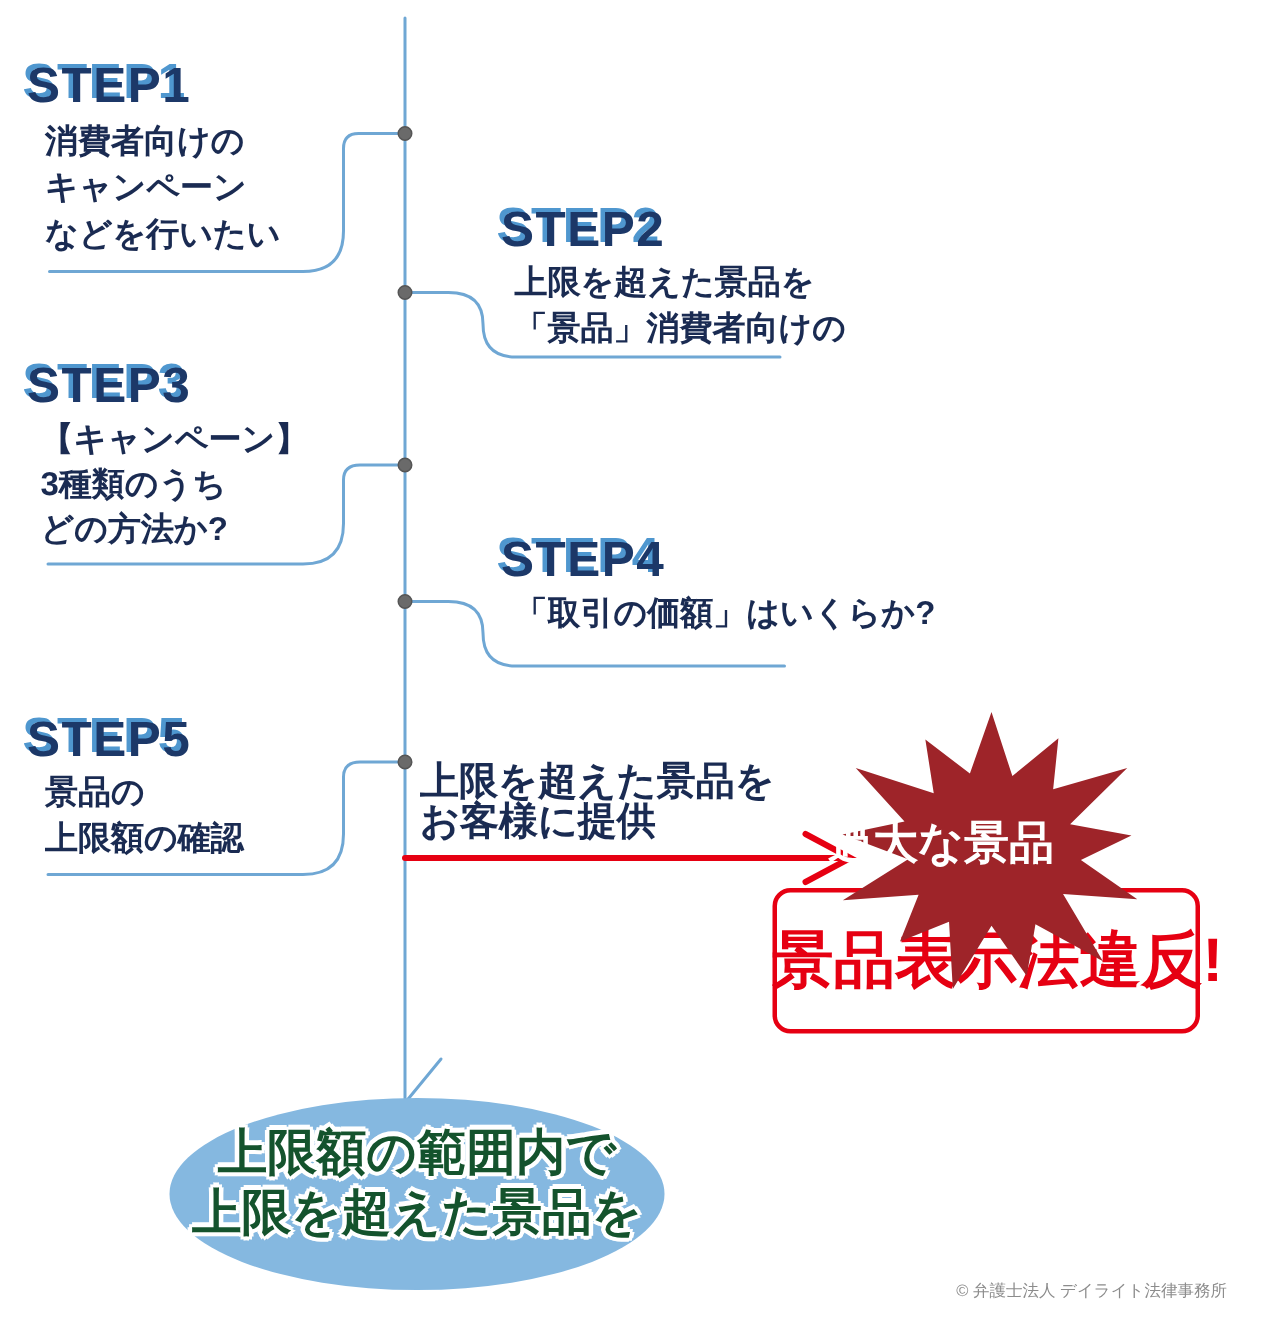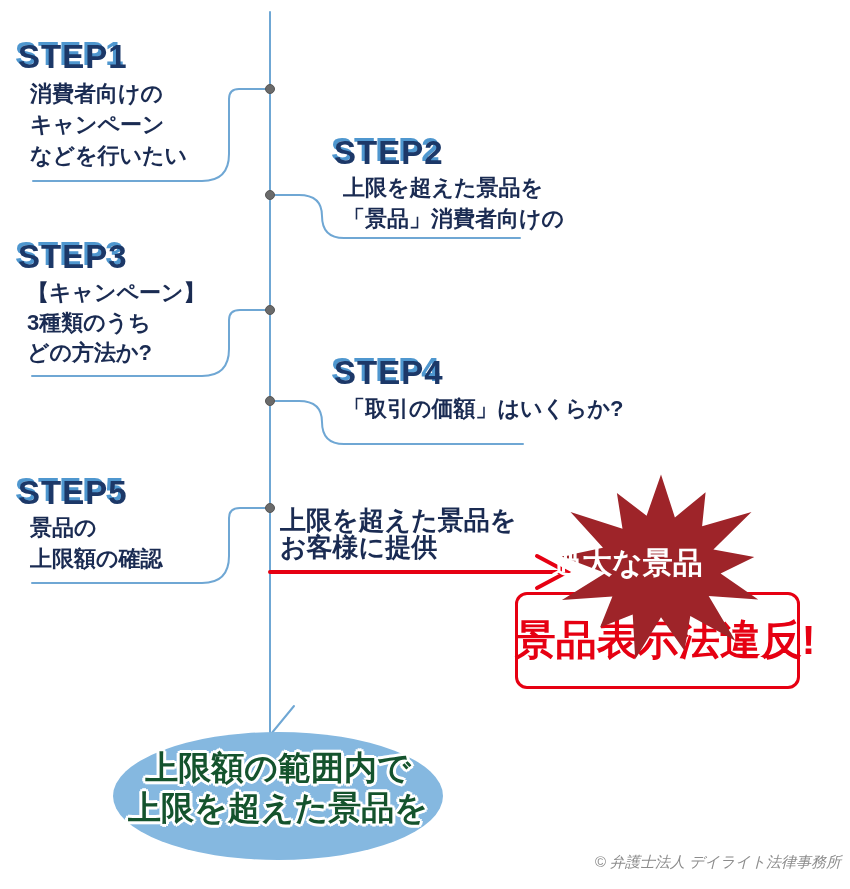--- a/index.html
+++ b/index.html
@@ -39,21 +39,21 @@
   .result-ellipse{
     z-index:2;left:113px;top:732px;width:330px;height:128px;background:var(--ellipse-blue);
     border-radius:50%;
   }
   .ellipse-text{
     z-index:4;left:113px;top:748px;width:330px;text-align:center;
     font-size:33px;font-weight:bold;color:#14532d;line-height:40px;white-space:nowrap;
     text-shadow:-2px -2px 0 #fff,2px -2px 0 #fff,-2px 2px 0 #fff,2px 2px 0 #fff,
                  0 -3px 0 #fff,0 3px 0 #fff,-3px 0 0 #fff,3px 0 0 #fff;
   }
-  .footer{right:9px;top:853px;font-size:15px;color:var(--footer-gray);white-space:nowrap;font-style:italic;}
+  .footer{right:32px;top:853px;font-size:11px;color:var(--footer-gray);white-space:nowrap;}
 </style>
 </head>
 <body>
 
 <div class="canvas" style="--line-blue: #6fa7d4; --navy: #1a2b52; --step-navy: #1c3868; --step-light: #4f97cf; --red: #e60012; --burst-red: #9e2429; --ellipse-blue: #85b8e0; --footer-gray: #8c8c8c;">
 
   <svg class="layer base-layer" viewBox="0 0 850 889">
     <path class="connector" d="M270,12 V736"></path>
     <path class="connector" d="M294,706 L271,734"></path>
     <path class="connector" d="M33,181 H202 Q229,181 229,154 V99 Q229,89 239,89 H270"></path>

